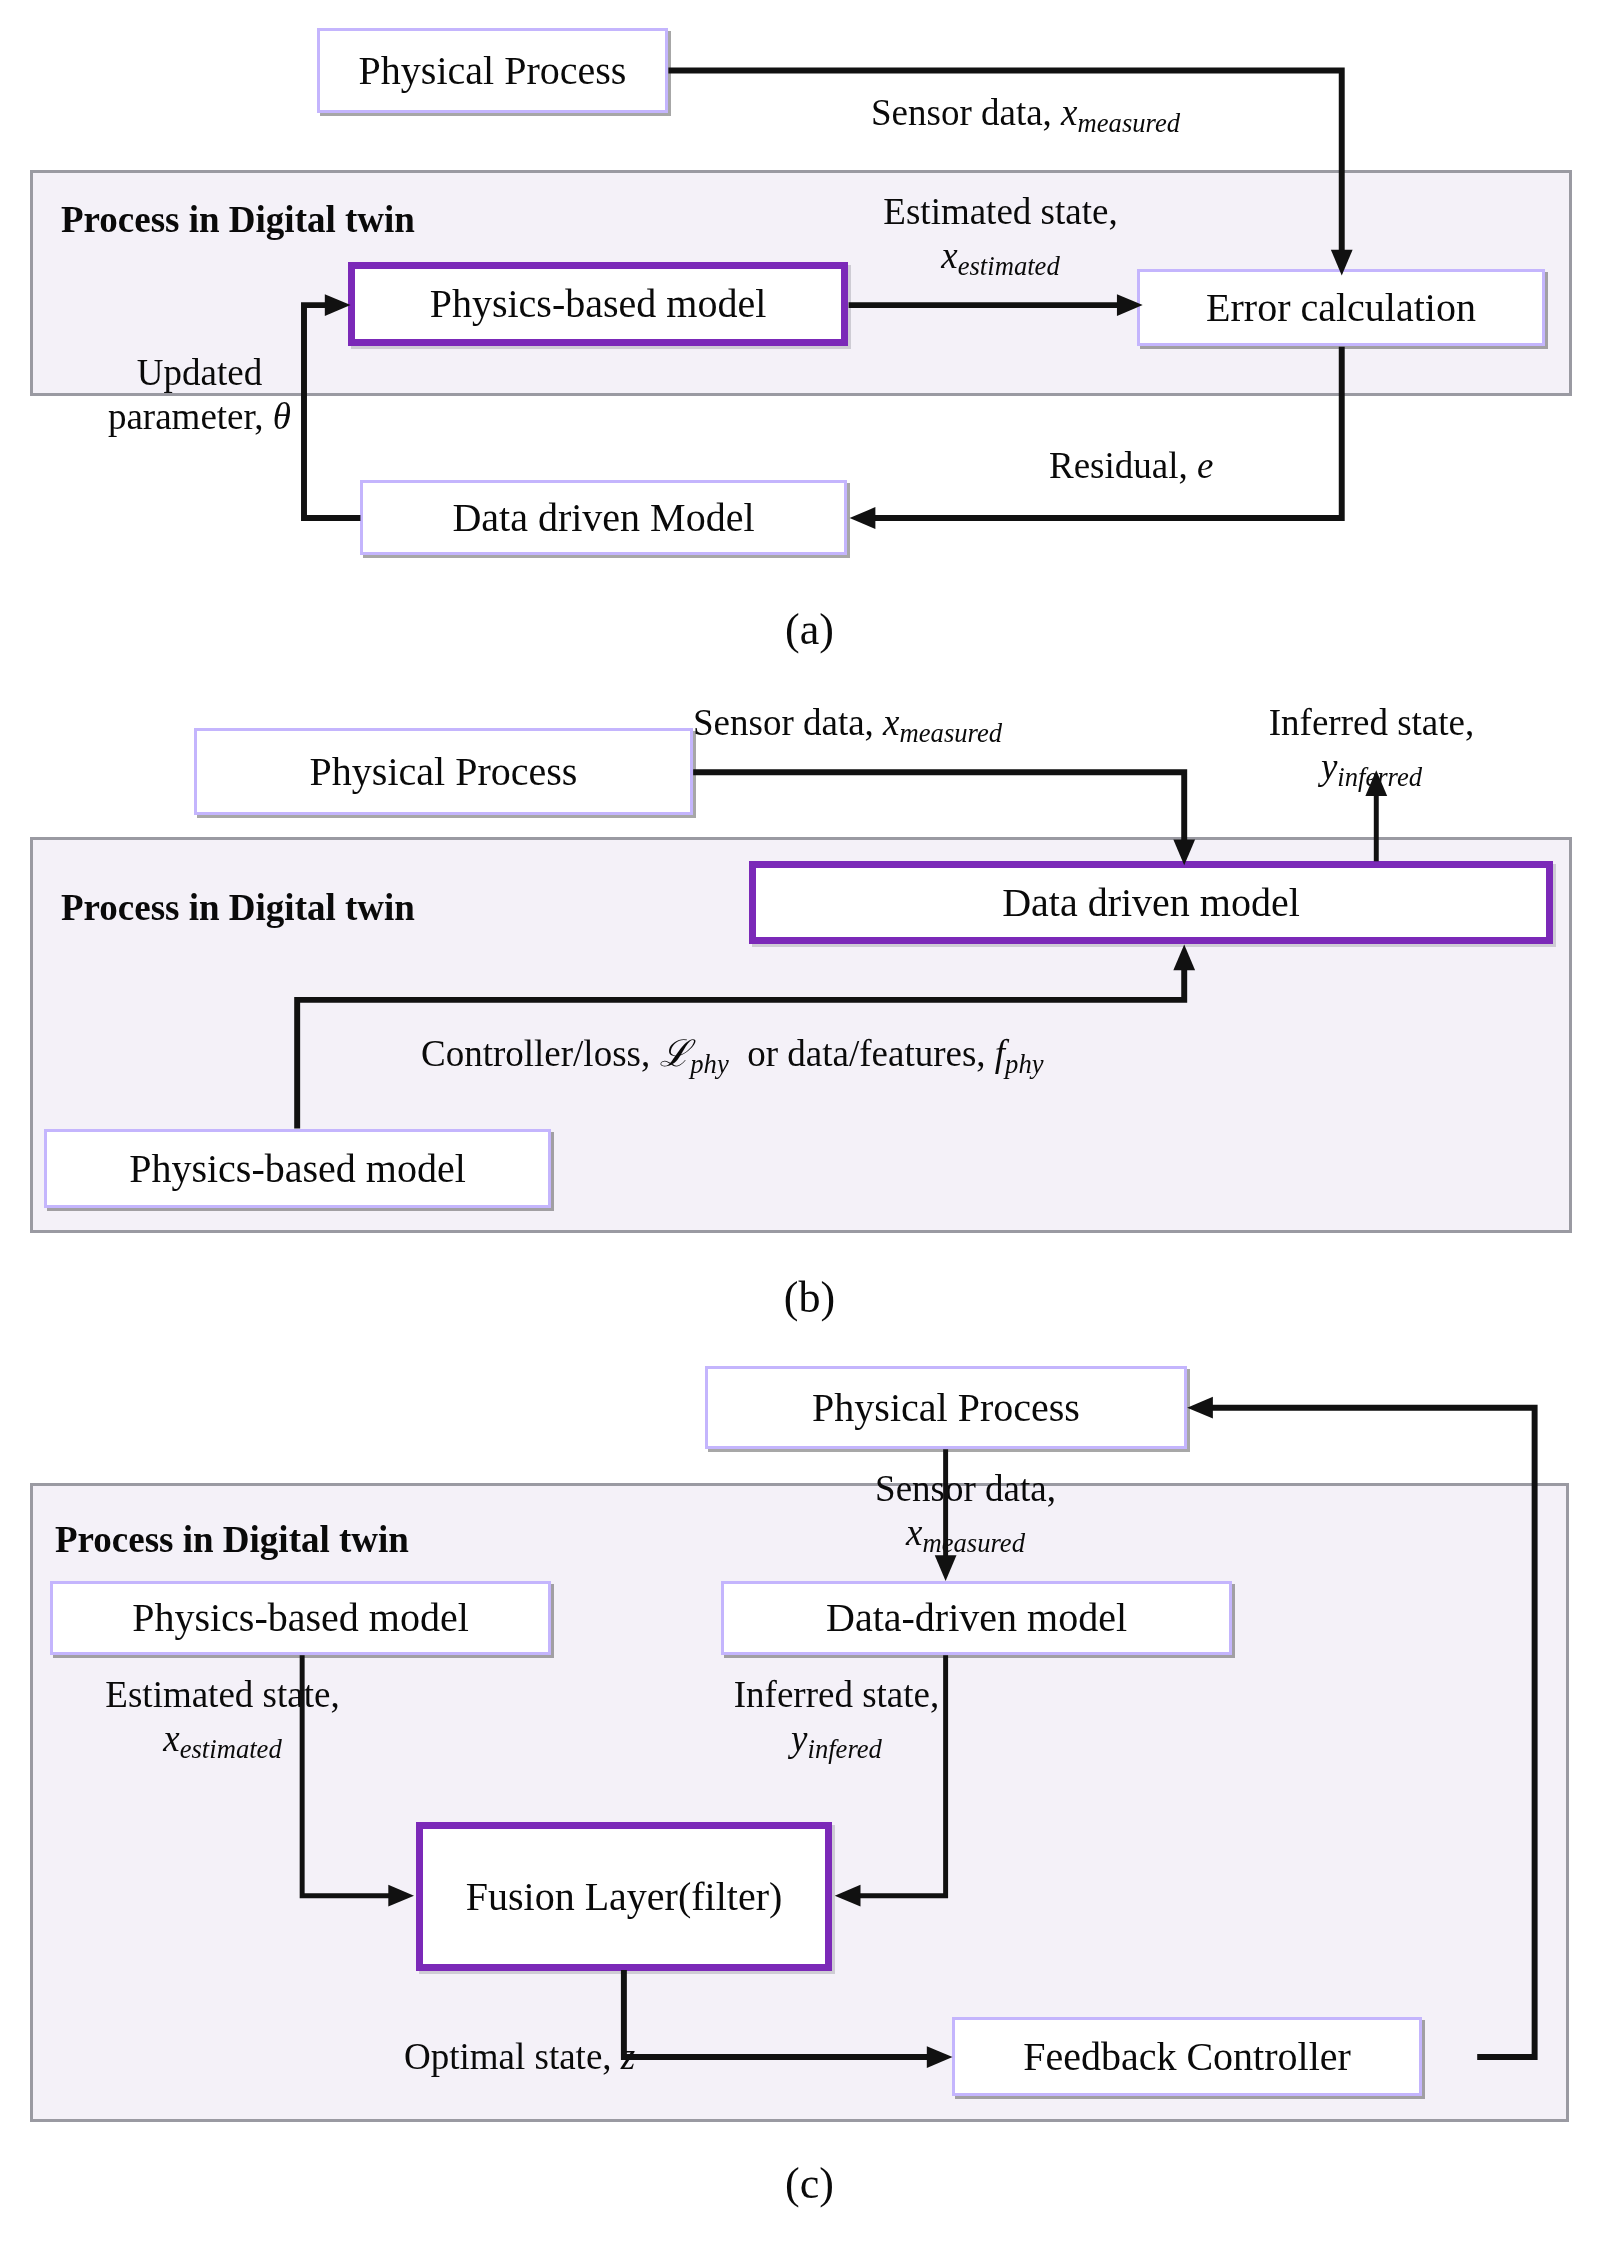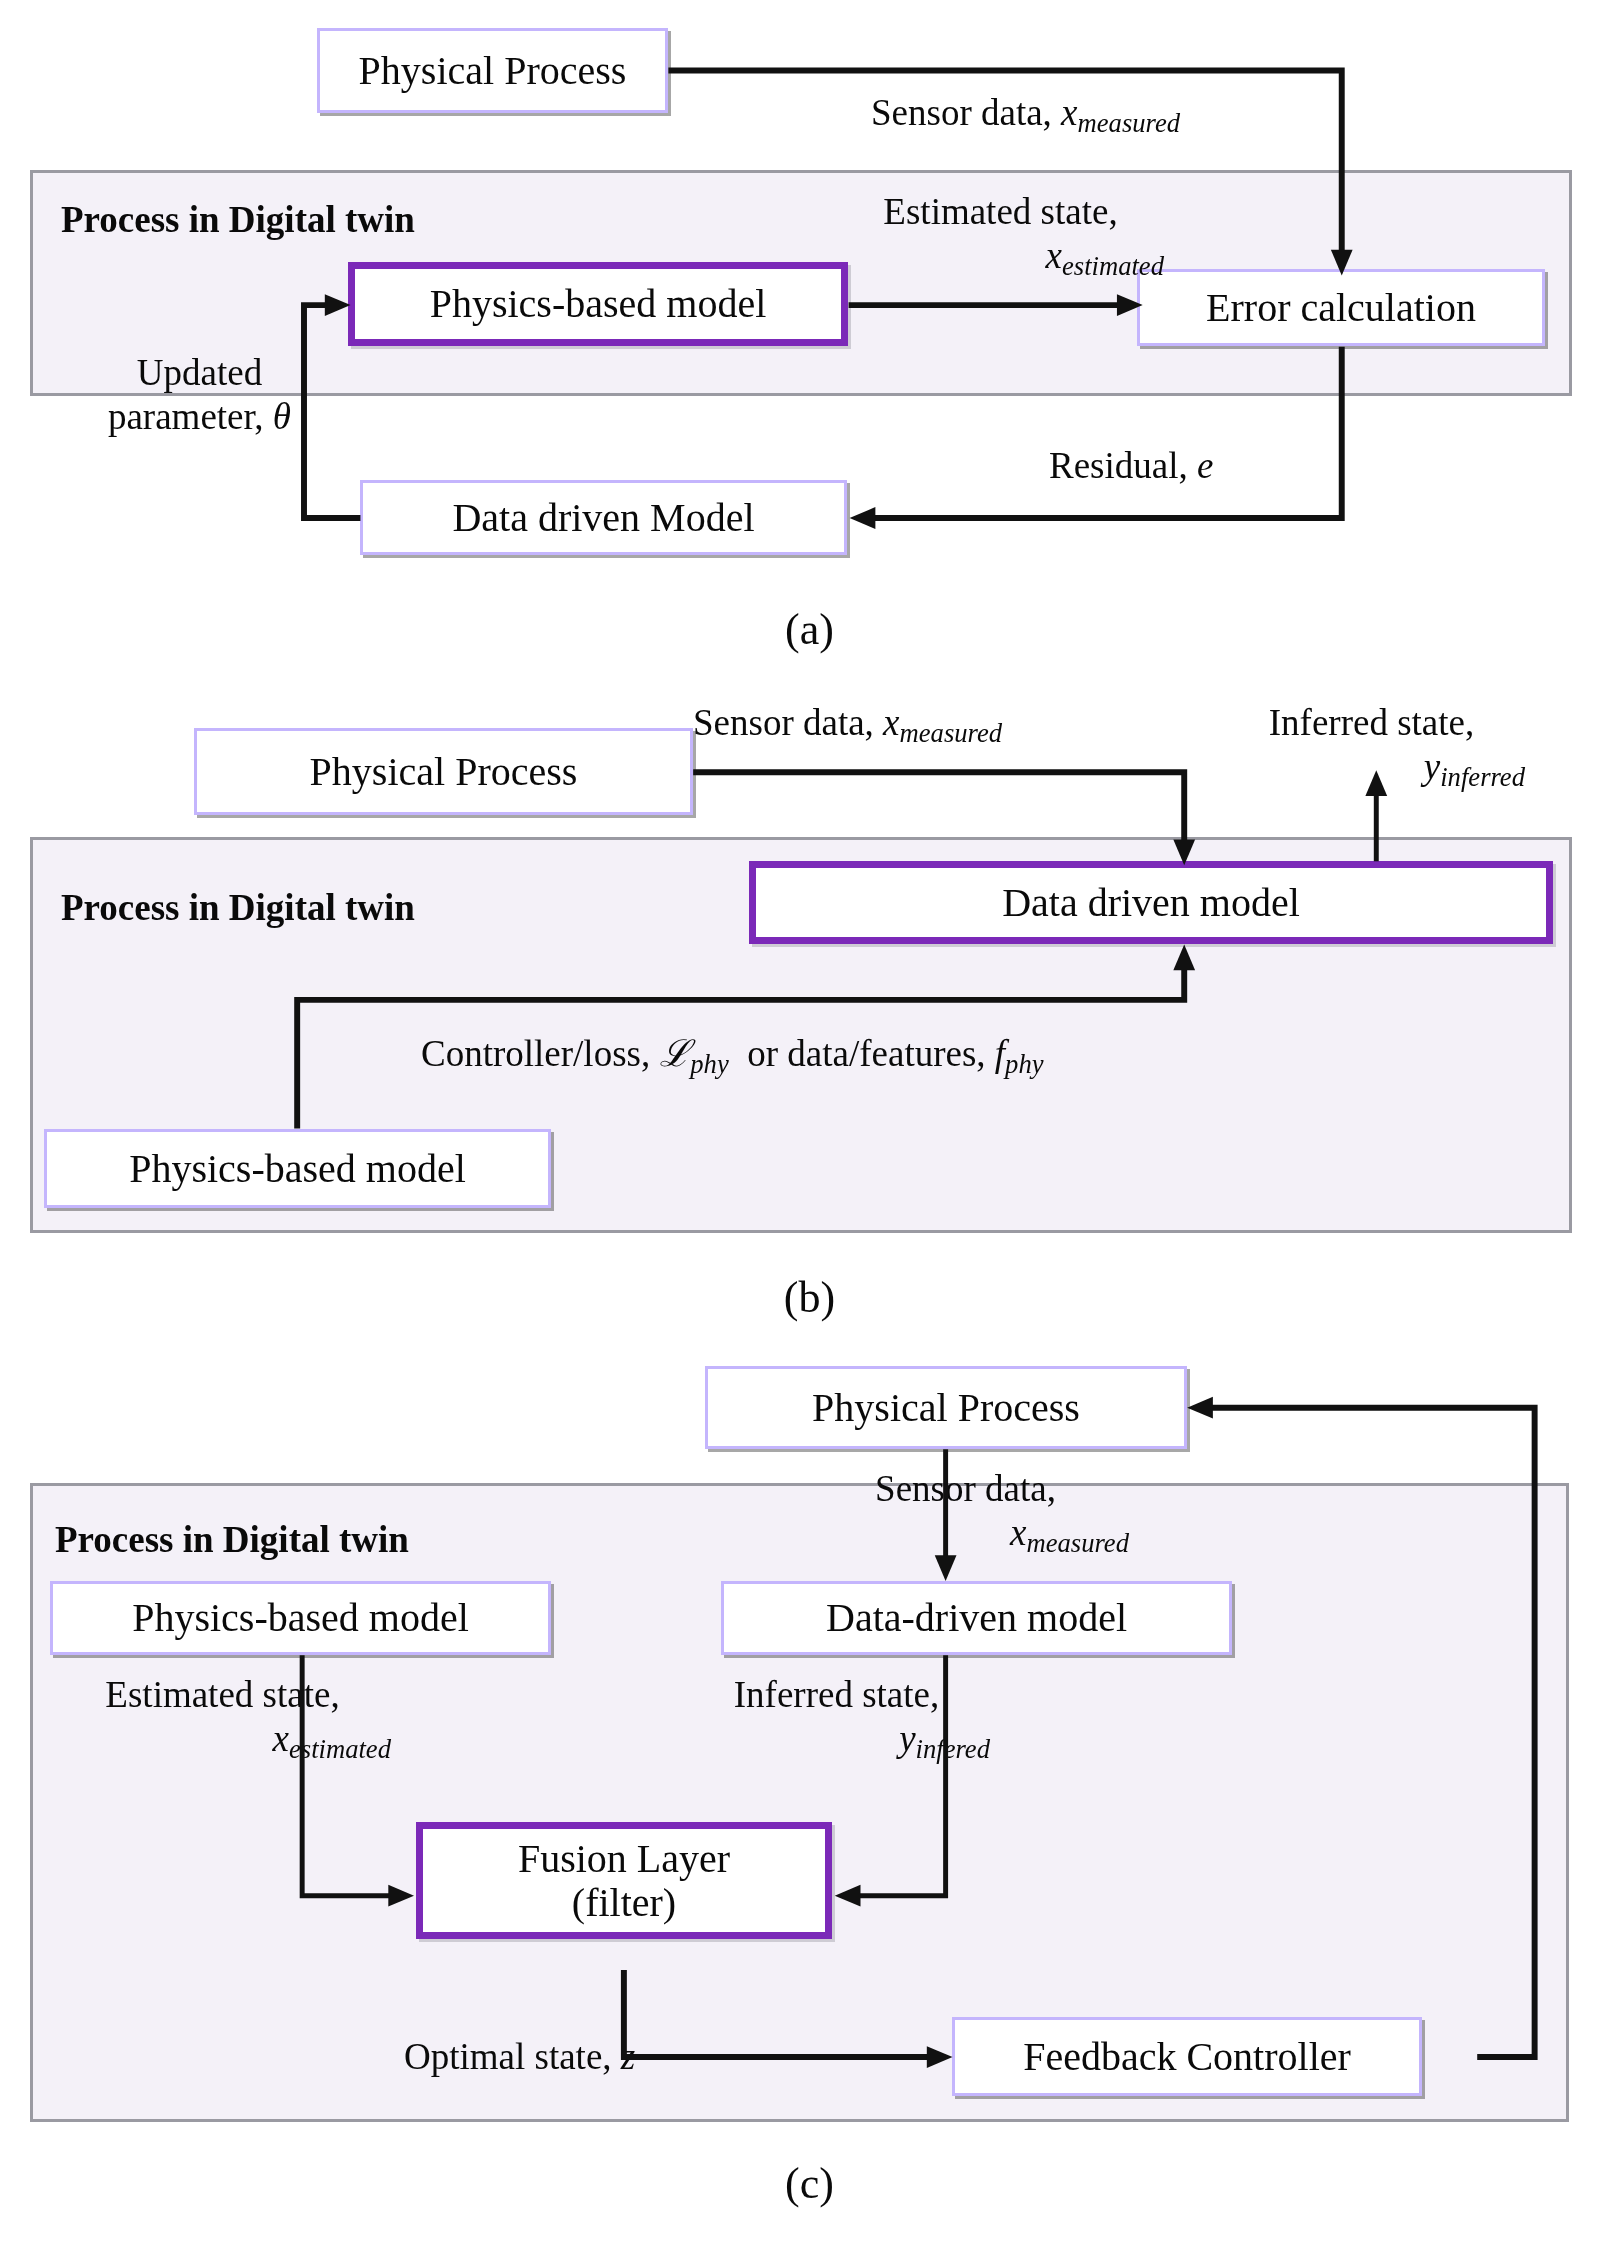--- a/index.html
+++ b/index.html
@@ -8,21 +8,21 @@
   .panel{position:absolute;left:0;top:0;width:1619px;}
   .dtbox{position:absolute;background:#f4f1f8;border:3px solid #9a9aa2;box-sizing:border-box;}
   .dtlabel{position:absolute;font-weight:bold;font-size:37px;letter-spacing:0px;
            font-family:"Liberation Serif","DejaVu Serif",serif;white-space:nowrap;}
   .node{position:absolute;background:#ffffff;border:3px solid #c4b5fd;box-sizing:border-box;
         display:flex;align-items:center;justify-content:center;text-align:center;
         font-size:40px;line-height:1.08;box-shadow:3px 3px 0 rgba(60,60,60,0.45);}
   .node.purple{border:7px solid #7B29B8;box-shadow:3px 3px 0 rgba(120,120,130,0.30);}
   .lbl{position:absolute;font-size:37px;white-space:nowrap;line-height:1.18;}
   .lbl.ctr{text-align:center;}
-  .sub{font-style:italic;text-align:right;}
+  .sub{font-style:italic;}
   .sub sub{font-size:0.72em;font-style:italic;vertical-align:-0.28em;}
   .cap{position:absolute;font-size:44px;width:100%;text-align:center;}
   svg.wires{position:absolute;left:0;top:0;overflow:visible;}
   .ln{stroke:#111111;stroke-width:6;fill:none;}
   .ln2{stroke:#111111;stroke-width:5;fill:none;}
   .ahead{fill:#111111;}
 </style>
 </head>
 <body>
 
@@ -148,21 +148,21 @@
   </div>
 
   <div class="node" style="left:50px;top:1581px;width:501px;height:74px;">
     <span>Physics-based model</span>
   </div>
 
   <div class="node" style="left:721px;top:1581px;width:511px;height:74px;">
     <span>Data-driven model</span>
   </div>
 
-  <div class="node purple" style="left:416px;top:1822px;width:416px;height:117px;flex-direction:column;">
+  <div class="node purple" style="left:416px;top:1822px;width:416px;height:149px;flex-direction:row;">
     <span>Fusion Layer</span>
     <span>(filter)</span>
   </div>
 
   <div class="node" style="left:952px;top:2017px;width:470px;height:79px;">
     <span>Feedback Controller</span>
   </div>
 
   <div class="lbl ctr" style="left:802px;top:1467px;width:327px;">
     <div><span>Sensor data,</span></div>

